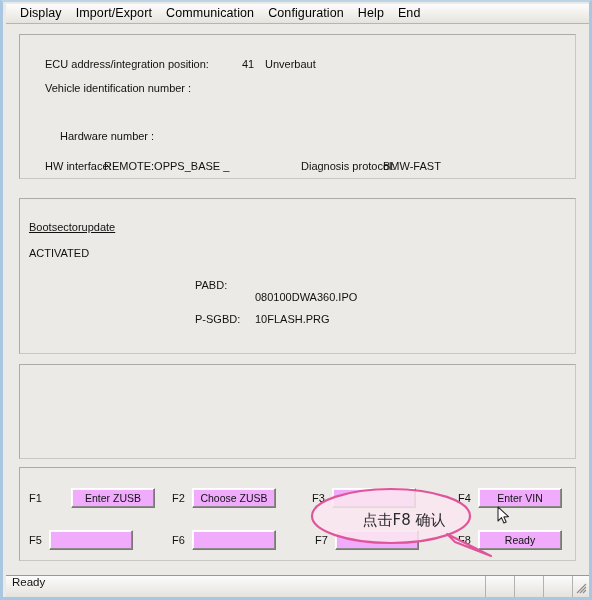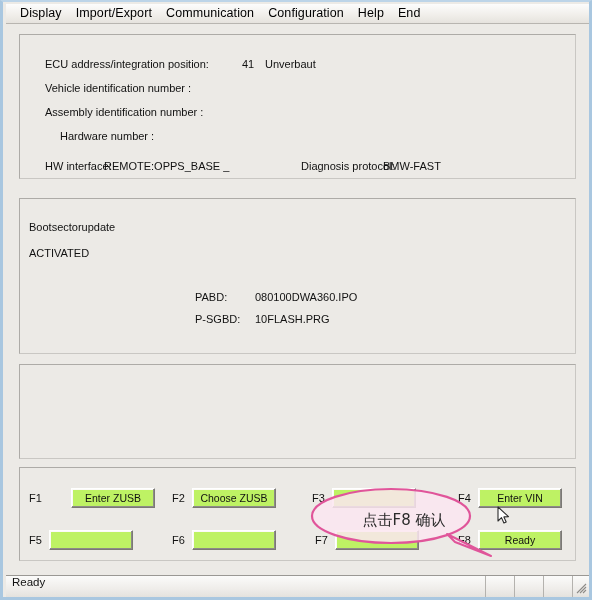--- a/index.html
+++ b/index.html
@@ -84,21 +84,21 @@
   .fkey-tag {
     font-size: 11px;
     color: #111111;
     width: 20px;
     flex: 0 0 20px;
   }
   .fkey-btn {
     width: 84px;
     height: 20px;
     box-sizing: border-box;
-    background: #bef264;
+    background: #f0abfc;
     border: 1px solid #7b7975;
     border-top-color: #ffffff;
     border-left-color: #ffffff;
     box-shadow: inset -1px -1px 0 #8d8b87, inset 1px 1px 0 #fbfaf8;
     font-family: "Liberation Sans", sans-serif;
     font-size: 10.5px;
     color: #111111;
     display: flex;
     align-items: center;
     justify-content: center;
@@ -185,38 +185,37 @@
   <div id="client">
 
     <div class="group-panel" id="panel-ecu">
       <div class="fld-label" style="left:25px; top:23px;">ECU address/integration position:</div>
       <div class="fld-value" style="left:222px; top:23px;">41</div>
       <div class="fld-value" style="left:245px; top:23px;">Unverbaut</div>
 
       <div class="fld-label" style="left:25px; top:47px;">Vehicle identification number :</div>
       <div class="fld-value" style="left:222px; top:47px;"></div>
 
-      <div class="fld-label" style="left:25px; top:71px;">Assembly identification number :</div>
       <div class="fld-value" style="left:222px; top:71px;"></div>
 
       <div class="fld-label" style="left:25px; top:95px;padding-left:15px;">Hardware number :</div>
       <div class="fld-value" style="left:222px; top:95px;"></div>
 
       <div class="fld-label" style="left:25px; top:125px;">HW interface:</div>
       <div class="fld-value" style="left:84px; top:125px;">REMOTE:OPPS_BASE _</div>
 
       <div class="fld-label" style="left:281px; top:125px;">Diagnosis protocol:</div>
       <div class="fld-value" style="left:363px; top:125px;">BMW-FAST</div>
     </div>
 
     <div class="group-panel" id="panel-boot">
-      <div class="fld-label" style="left:9px; top:22px;">Bootsectorupdate</div>
+      <div class="fld-label" style="left:9px; top:22px;text-decoration:underline;">Bootsectorupdate</div>
       <div class="fld-label" style="left:9px; top:48px;">ACTIVATED</div>
 
-      <div class="fld-label" style="left:175px; top:92px;">PABD:</div>
+      <div class="fld-label" style="left:175px; top:80px;">PABD:</div>
       <div class="fld-value" style="left:235px; top:92px;">080100DWA360.IPO</div>
 
       <div class="fld-label" style="left:175px; top:114px;">P-SGBD:</div>
       <div class="fld-value" style="left:235px; top:114px;">10FLASH.PRG</div>
     </div>
 
     <div class="group-panel" id="panel-empty">
       <div class="fld-label" style="left:9px; top:8px;"></div>
     </div>
 

